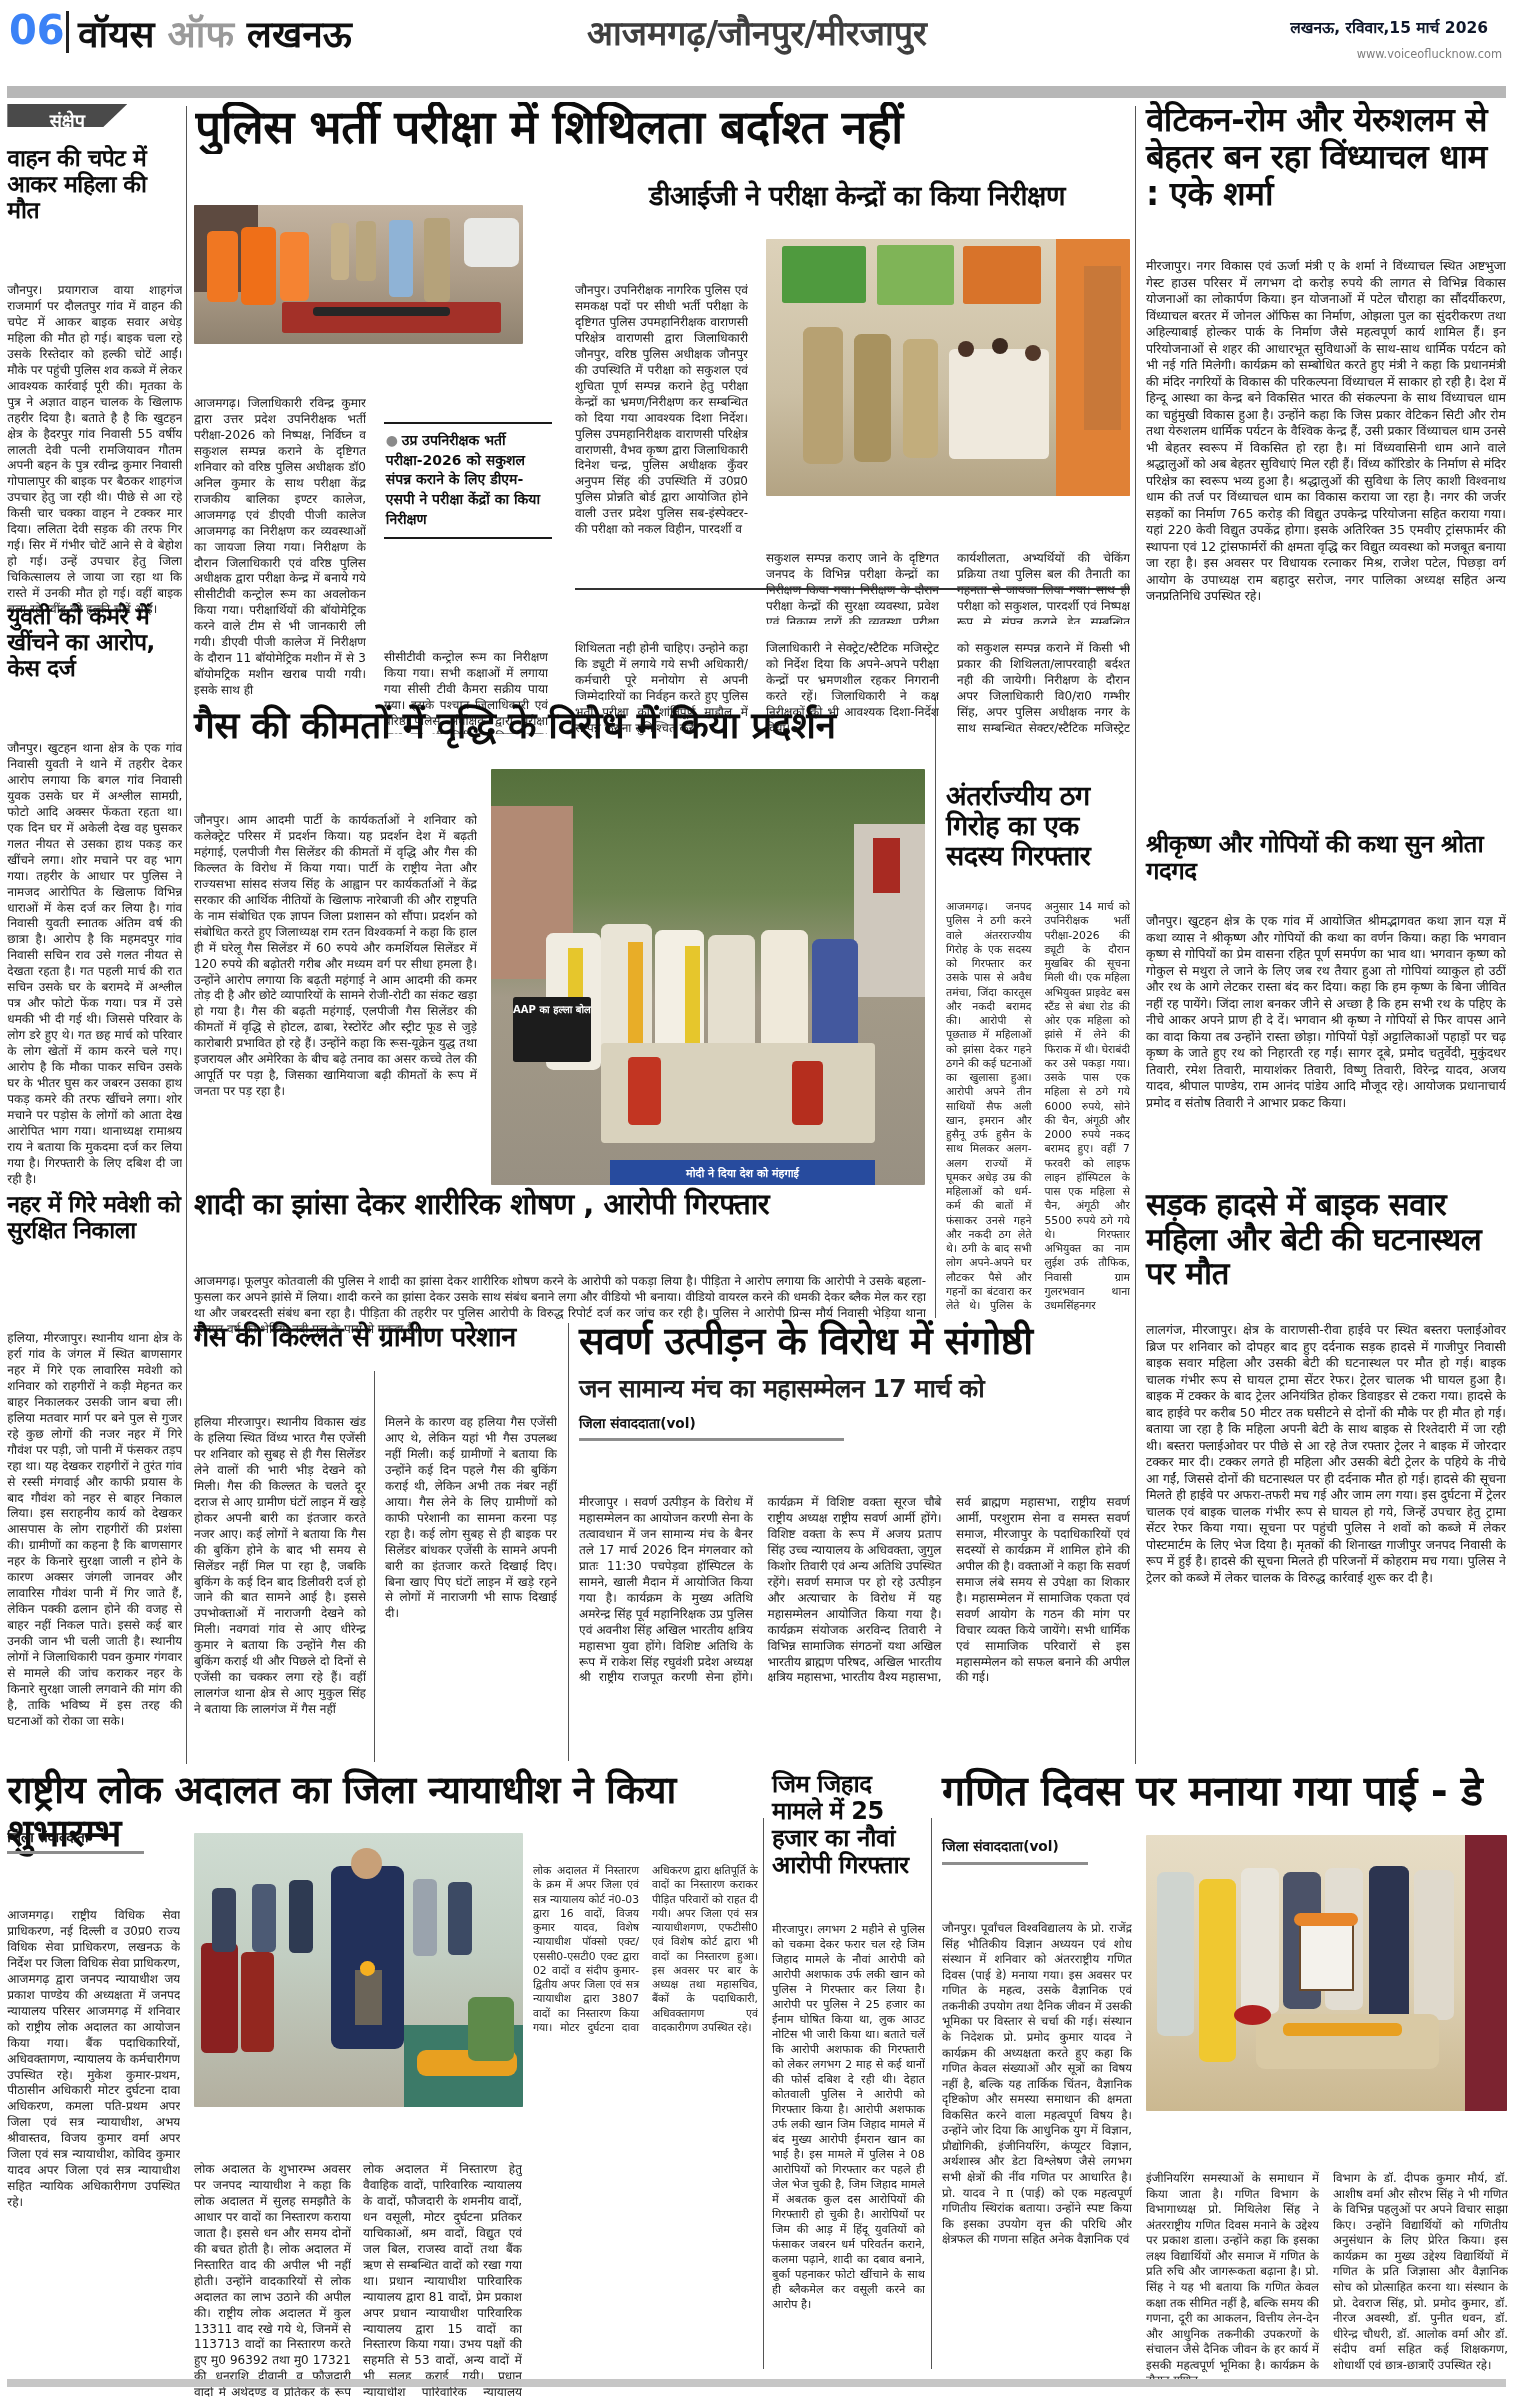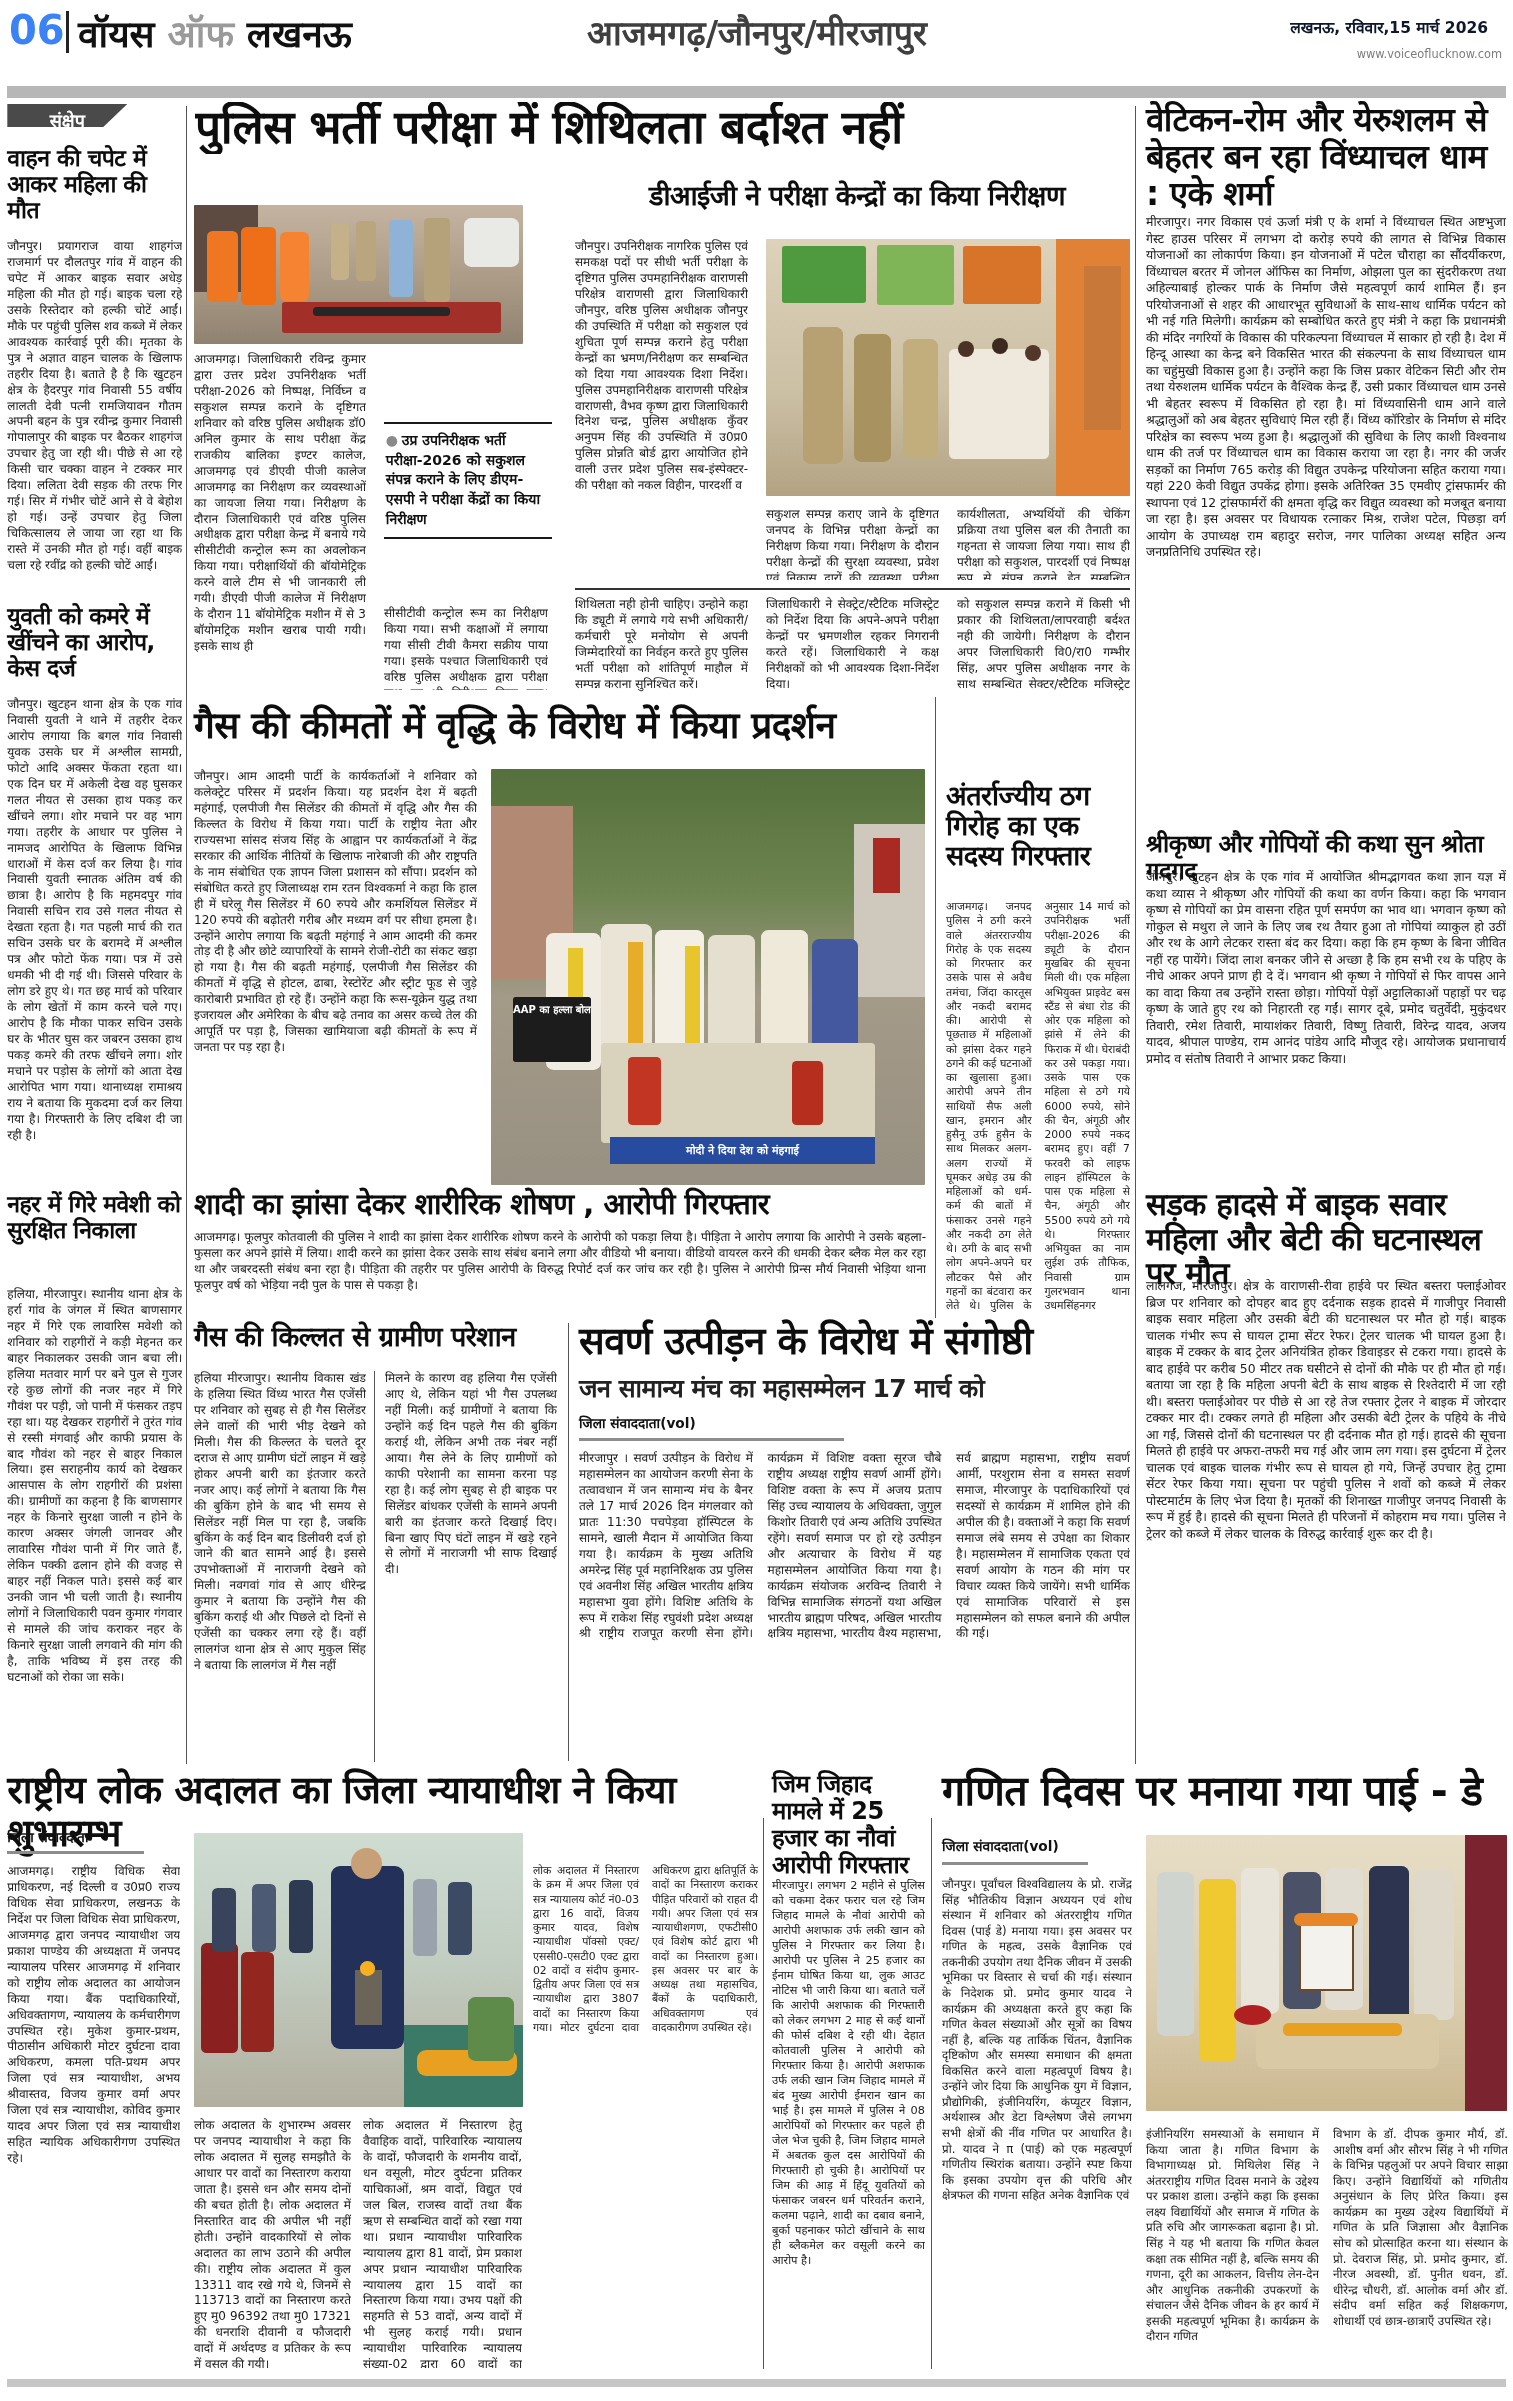--- a/index.html
+++ b/index.html
@@ -1,19 +1,19 @@
 <!DOCTYPE html>
 <html lang="hi" style="font-size:14.6px"><head>
 <meta charset="utf-8">
 <style>
   html,body{margin:0;padding:0;background:#e9e9e9;}
   .page{position:relative;width:1513px;height:2401px;background:#ffffff;
         font-family:"DejaVu Sans",sans-serif;color:#111;overflow:hidden;}
   .abs{position:absolute;}
-  .body-txt{font-size:12px;line-height:1.33;text-align:justify;overflow:hidden;color:#1a1a1a;}
+  .body-txt{font-size:12px;line-height:1.33;text-align:justify;overflow:hidden;color:#1a1a1a;margin-top:44px;}
   .small-txt{font-size:10.8px;line-height:1.32;text-align:justify;overflow:hidden;color:#1a1a1a;}
   .headline{font-weight:800;color:#0d0d0d;letter-spacing:-0.5px;line-height:1.12;}
   .kicker{background:#4a4a4a;color:#fff;font-weight:700;text-align:center;
           clip-path:polygon(0 0,100% 0,80% 100%,0 100%);}
   .vr{background:#555;width:1.4px;}
   .hr{background:#333;}
   .graybar{background:#b7b7b7;}
   .byline{font-weight:700;font-size:13.7px;}
   .byline-rule{height:3.2px;background:#8d8d8d;}
   .boxnote{border-top:2.3px solid #1a1a1a;border-bottom:2.3px solid #1a1a1a;
@@ -124,21 +124,21 @@
     <div class="ph" style="left:217px;top:166px;width:47px;height:135px;background:#e5dfcf;border-radius:7.3px;"></div>
     <div class="ph" style="left:270px;top:161px;width:47px;height:141px;background:#efe9da;border-radius:7.3px;"></div>
     <div class="ph" style="left:321px;top:170px;width:46px;height:131px;background:#43589e;border-radius:7.3px;"></div>
     <div class="ph" style="left:77px;top:179px;width:14.6px;height:110px;background:#e6c62c;"></div>
     <div class="ph" style="left:137px;top:173px;width:14.6px;height:115px;background:#e8ad28;"></div>
     <div class="ph" style="left:194px;top:177px;width:14.6px;height:110px;background:#e6c62c;"></div>
     <div class="ph" style="left:22px;top:228px;width:78px;height:58px;background:#1c1c1c;border-radius:2.7px;color:#fff;font-size:10px;font-weight:700;text-align:center;line-height:1.25;padding-top:7.3px;">AAP का हल्ला बोल</div>
     <div class="ph" style="left:110px;top:274px;width:274px;height:100px;background:#d9d2bd;border-radius:3.7px;"></div>
     <div class="ph" style="left:137px;top:288px;width:33px;height:68px;background:#c23522;border-radius:4.6px;"></div>
     <div class="ph" style="left:301px;top:292px;width:31px;height:64px;background:#b52e1e;border-radius:4.6px;"></div>
-    <div class="ph" style="left:119px;top:368px;width:265px;height:27px;background:#274b9e;color:#fff;font-size:11px;font-weight:700;text-align:center;line-height:27px;overflow:hidden;">मोदी ने दिया देश को मंहगाई</div>
+    <div class="ph" style="left:119px;top:391px;width:265px;height:27px;background:#274b9e;color:#fff;font-size:11px;font-weight:700;text-align:center;line-height:27px;overflow:hidden;">मोदी ने दिया देश को मंहगाई</div>
   </div>
 
   <div class="abs headline" style="left:946px;top:781px;width:184px;font-size:27px;">अंतर्राज्यीय ठग गिरोह का एक सदस्य गिरफ्तार</div>
   <div class="abs small-txt cols2" style="left:946px;top:900px;width:184px;height:416px;">आजमगढ़। जनपद पुलिस ने ठगी करने वाले अंतरराज्यीय गिरोह के एक सदस्य को गिरफ्तार कर उसके पास से अवैध तमंचा, जिंदा कारतूस और नकदी बरामद की। आरोपी से पूछताछ में महिलाओं को झांसा देकर गहने ठगने की कई घटनाओं का खुलासा हुआ। आरोपी अपने तीन साथियों सैफ अली खान, इमरान और हुसैनू उर्फ हुसैन के साथ मिलकर अलग-अलग राज्यों में घूमकर अधेड़ उम्र की महिलाओं को धर्म-कर्म की बातों में फंसाकर उनसे गहने और नकदी ठग लेते थे। ठगी के बाद सभी लोग अपने-अपने घर लौटकर पैसे और गहनों का बंटवारा कर लेते थे। पुलिस के अनुसार 14 मार्च को उपनिरीक्षक भर्ती परीक्षा-2026 की ड्यूटी के दौरान मुखबिर की सूचना मिली थी। एक महिला अभियुक्त प्राइवेट बस स्टैंड से बंधा रोड की ओर एक महिला को झांसे में लेने की फिराक में थी। घेराबंदी कर उसे पकड़ा गया। उसके पास एक महिला से ठगे गये 6000 रुपये, सोने की चैन, अंगूठी और 2000 रुपये नकद बरामद हुए। वहीं 7 फरवरी को लाइफ लाइन हॉस्पिटल के पास एक महिला से चैन, अंगूठी और 5500 रुपये ठगे गये थे। गिरफ्तार अभियुक्त का नाम लुईश उर्फ तौफिक, निवासी ग्राम गुलरभवान थाना उधमसिंहनगर (उत्तराखंड) बताया गया। तलाशी के दौरान उसके पास से एक अवैध तमंचा और जिंदा कारतूस भी बरामद हुआ। पुलिस ने आरोपी के विरुद्ध संबंधित धाराओं में केस दर्ज कर लिया।</div>
 
   <div class="abs headline" style="left:194px;top:1188px;width:732px;font-size:29px;">शादी का झांसा देकर शारीरिक शोषण , आरोपी गिरफ्तार</div>
   <div class="abs body-txt" style="left:194px;top:1230px;width:732px;height:86px;">आजमगढ़। फूलपुर कोतवाली की पुलिस ने शादी का झांसा देकर शारीरिक शोषण करने के आरोपी को पकड़ा लिया है। पीड़िता ने आरोप लगाया कि आरोपी ने उसके बहला-फुसला कर अपने झांसे में लिया। शादी करने का झांसा देकर उसके साथ संबंध बनाने लगा और वीडियो भी बनाया। वीडियो वायरल करने की धमकी देकर ब्लैक मेल कर रहा था और जबरदस्ती संबंध बना रहा है। पीड़िता की तहरीर पर पुलिस आरोपी के विरुद्ध रिपोर्ट दर्ज कर जांच कर रही है। पुलिस ने आरोपी प्रिन्स मौर्य निवासी भेड़िया थाना फूलपुर वर्ष को भेड़िया नदी पुल के पास से पकड़ा है।</div>
 
   <div class="abs headline" style="left:194px;top:1322px;width:363px;font-size:27px;">गैस की किल्लत से ग्रामीण परेशान</div>
   <div class="abs body-txt" style="left:194px;top:1371px;width:172px;height:391px;">हलिया मीरजापुर। स्थानीय विकास खंड के हलिया स्थित विंध्य भारत गैस एजेंसी पर शनिवार को सुबह से ही गैस सिलेंडर लेने वालों की भारी भीड़ देखने को मिली। गैस की किल्लत के चलते दूर दराज से आए ग्रामीण घंटों लाइन में खड़े होकर अपनी बारी का इंतजार करते नजर आए। कई लोगों ने बताया कि गैस की बुकिंग होने के बाद भी समय से सिलेंडर नहीं मिल पा रहा है, जबकि बुकिंग के कई दिन बाद डिलीवरी दर्ज हो जाने की बात सामने आई है। इससे उपभोक्ताओं में नाराजगी देखने को मिली। नवगवां गांव से आए धीरेन्द्र कुमार ने बताया कि उन्होंने गैस की बुकिंग कराई थी और पिछले दो दिनों से एजेंसी का चक्कर लगा रहे हैं। वहीं लालगंज थाना क्षेत्र से आए मुकुल सिंह ने बताया कि लालगंज में गैस नहीं</div>

